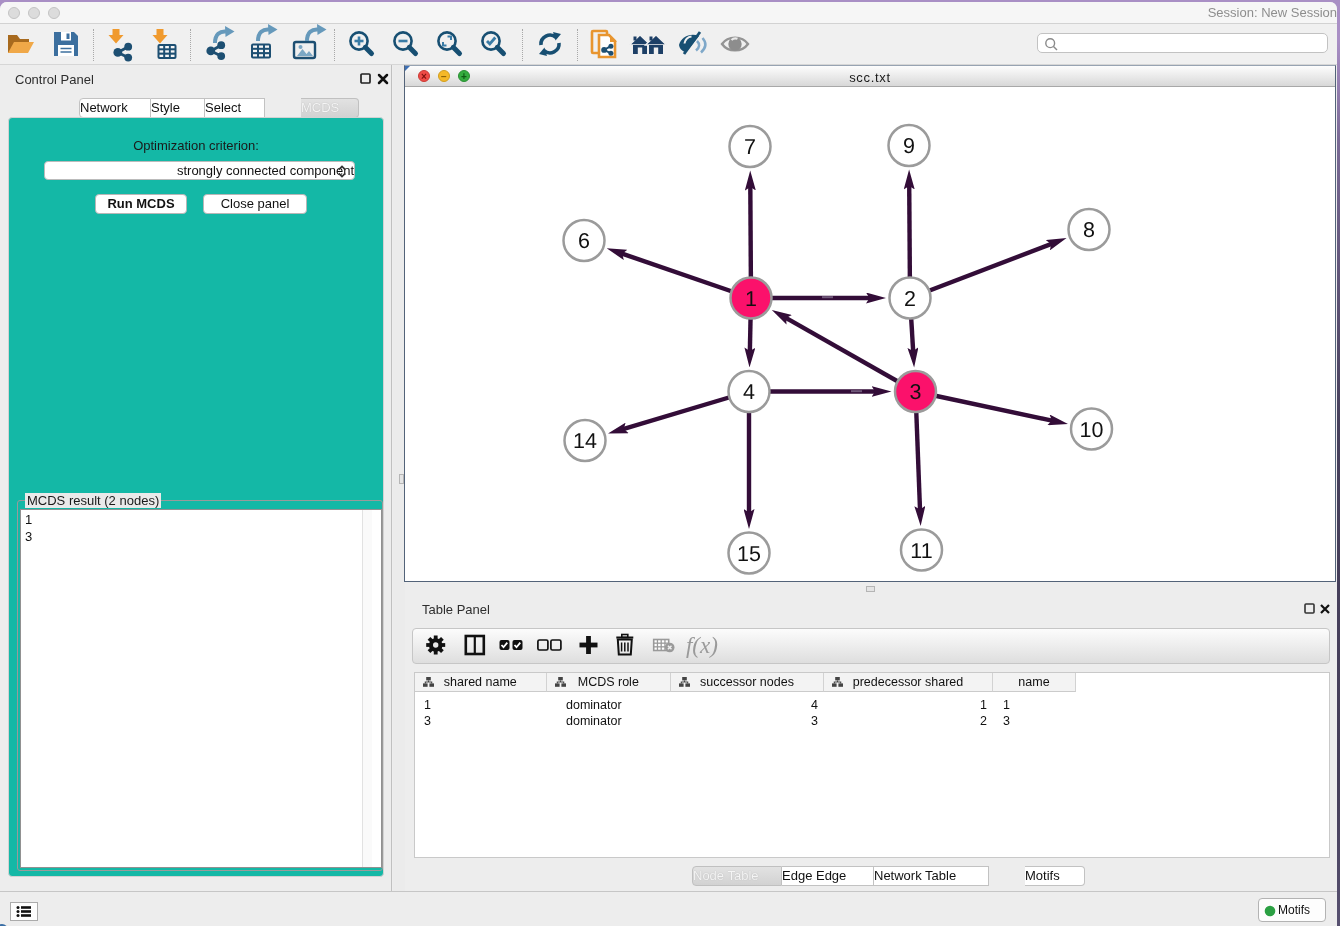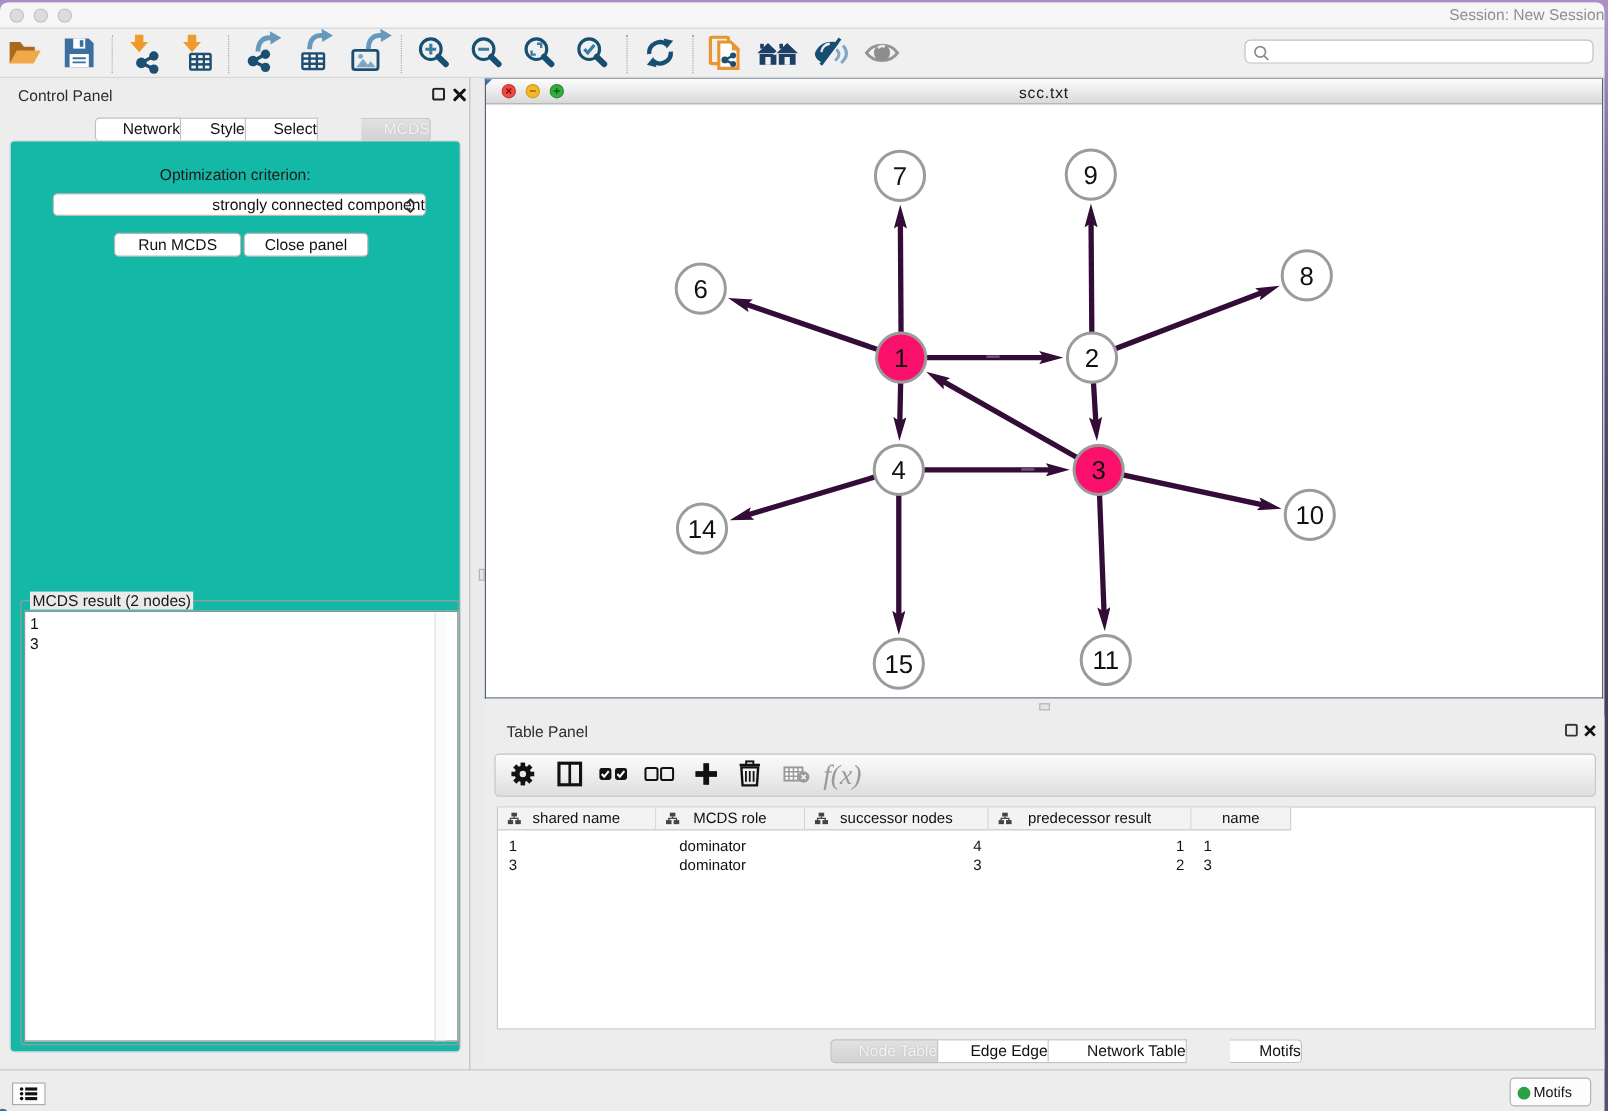--- a/index.html
+++ b/index.html
@@ -23,21 +23,21 @@
   border-left:1px dotted #a8a8a8; }
 #search { position:absolute; left:1037px; top:9px; width:291px; height:20px;
   background:#fff; border:1px solid #c2c2c2; border-radius:5px; }
 
 #cpanel { position:absolute; left:0; top:63px; width:392px; height:826px;
   background:#ededed; border-right:1px solid #c0c0c0; }
 #cp-title { position:absolute; left:15px; top:7px; font-size:13px; color:#2e2e2e; }
 
 .seg { position:absolute; display:flex; font-size:13px; }
 .seg .s { border:1px solid #c2c2c2; border-left:none; background:#fff;
-  color:#111; text-align:right; line-height:18px; height:20px; }
+  color:#111; text-align:left; line-height:18px; height:20px; }
 .seg .s.first { border-left:1px solid #c2c2c2; border-radius:4px 0 0 4px; }
 .seg .s.last { border-radius:0 4px 4px 0;margin-left:36px; }
 .seg .s.sel { background:linear-gradient(#e2e2e2,#d2d2d2); color:#f5f5f5;
   text-shadow:0 0 1px #a8a8a8; border-color:#c0c0c0; }
 #mcdspanel { position:absolute; left:8px; top:52px; width:376px; height:760px;
   background:#14b8a6; border:1px solid #d2d2d2; border-radius:4px; }
 #optlabel { position:absolute; left:0; top:20px; width:100%; text-align:center;
   font-size:13px; color:#1a1a1a; }
 #combo { position:absolute; left:35px; top:43px; width:311px; height:19px;
   background:#fff; border:1px solid #bbb; border-radius:4px;
@@ -223,21 +223,21 @@
       <div class="s last sel" style="width:58px;">MCDS</div>
     </div>
     <div id="mcdspanel">
       <div id="optlabel">Optimization criterion:</div>
       <div id="combo">strongly connected component
         <svg class="abs" style="right:7px;top:3px" width="10" height="13" viewBox="0 0 10 13">
           <path d="M1.8 4.6 L5 1.4 L8.2 4.6" fill="none" stroke="#333" stroke-width="1.7"></path>
           <path d="M1.8 8.4 L5 11.6 L8.2 8.4" fill="none" stroke="#333" stroke-width="1.7"></path>
         </svg>
       </div>
-      <div class="btn" style="left:86px;top:76px;width:106px;">Run MCDS</div>
+      <div class="btn" style="left:86px;top:76px;width:92px;font-weight:bold;">Run MCDS</div>
       <div class="btn" style="left:194px;top:76px;width:104px;">Close panel</div>
       <div id="fieldset">
         <div id="fieldlegend">MCDS result (2 nodes)</div>
         <div id="resultbox">1<br>3
           <div id="resultsb"></div>
         </div>
       </div>
     </div>
   </div>
 
@@ -365,21 +365,21 @@
             <rect x="6.4" y="6.4" width="4.6" height="3.4" fill="#444"></rect>
             <path d="M5.5,3.4 v1.6 M2.3,6.4 v-1.4 h6.4 v1.4" fill="none" stroke="#444" stroke-width="1.1"></path>
           </svg>
           <div class="hcell" style="left:256px;width:153px;">successor nodes</div>
           <svg class="abs" style="left:264px;top:4px" width="12" height="11">
             <rect x="3.2" y="0" width="4.6" height="3.4" fill="#444"></rect>
             <rect x="0" y="6.4" width="4.6" height="3.4" fill="#444"></rect>
             <rect x="6.4" y="6.4" width="4.6" height="3.4" fill="#444"></rect>
             <path d="M5.5,3.4 v1.6 M2.3,6.4 v-1.4 h6.4 v1.4" fill="none" stroke="#444" stroke-width="1.1"></path>
           </svg>
-          <div class="hcell" style="left:409px;width:169px;">predecessor result</div>
+          <div class="hcell" style="left:409px;width:169px;">predecessor shared</div>
           <svg class="abs" style="left:417px;top:4px" width="12" height="11">
             <rect x="3.2" y="0" width="4.6" height="3.4" fill="#444"></rect>
             <rect x="0" y="6.4" width="4.6" height="3.4" fill="#444"></rect>
             <rect x="6.4" y="6.4" width="4.6" height="3.4" fill="#444"></rect>
             <path d="M5.5,3.4 v1.6 M2.3,6.4 v-1.4 h6.4 v1.4" fill="none" stroke="#444" stroke-width="1.1"></path>
           </svg>
           <div class="hcell" style="left:578px;width:83px;">name</div>
         </div>
       <div class="trow" style="left:9px;top:24px;">1</div>
       <div class="trow" style="left:151px;top:24px;">dominator</div>

